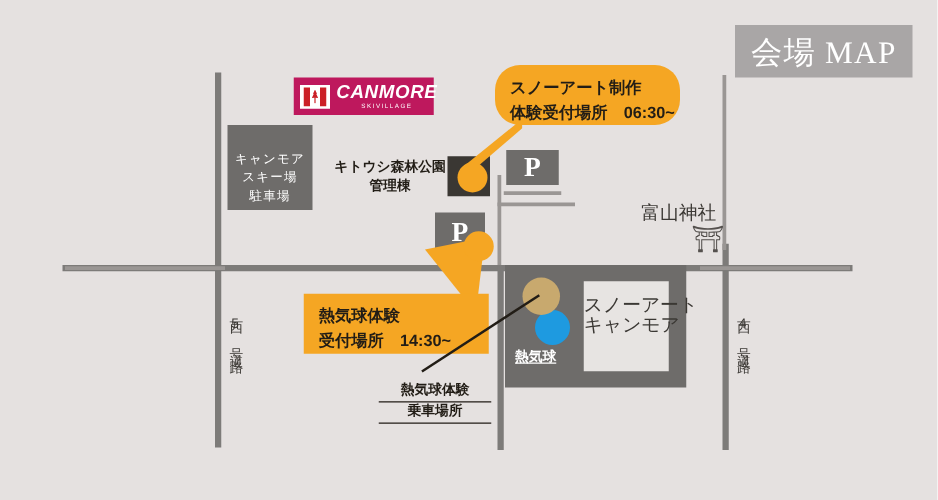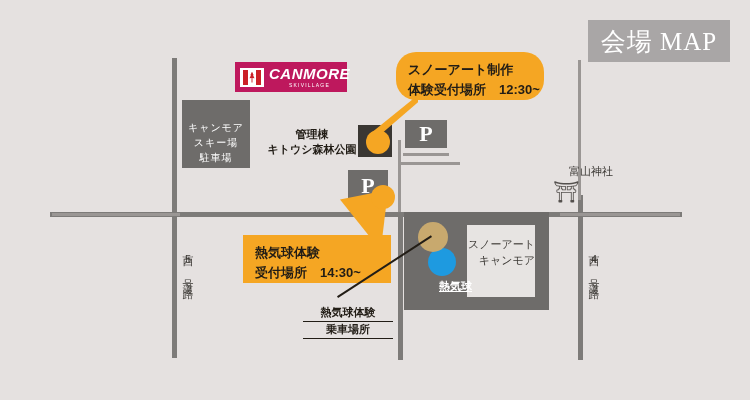--- a/index.html
+++ b/index.html
@@ -195,31 +195,31 @@
     line-height: 15px;
     text-align: center;
     white-space: nowrap;
     font-weight: bold;
   }
   .label-white {
     position: absolute;
     color: #ffffff;
     font-size: 11px;
     line-height: 15px;
-    text-align: right;
+    text-align: left;
     white-space: nowrap;
     font-weight: bold;
     text-decoration: underline;
   }
   .label-box-dark {
     position: absolute;
     color: #3b3834;
-    font-size: 11px;
+    font-size: 15px;
     line-height: 16px;
-    text-align: right;
+    text-align: left;
     white-space: nowrap;
   }
   .label-underline span {
     display: block;
     border-bottom: 1.5px solid #221d16;
     padding-bottom: 1px;
   }
 
   
   .road-name-v {
@@ -256,27 +256,27 @@
 
   <div class="plot" style="left:182px; top:100px; width:68px; height:68px;"></div>
   <div class="plot-label" style="left:182px; top:120px; width:68px;">
     <div>キャンモア</div>
     <div>スキー場</div>
     <div>駐車場</div>
   </div>
 
   <div class="plot-dark" style="left:358px; top:125px; width:34px; height:32px;"></div>
   <div class="label-dark" style="left:264px; top:127px; width:96px;">
+    <div>キトウシ森林公園</div>
     <div>管理棟</div>
-    <div>キトウシ森林公園</div>
   </div>
 
   <div class="plot" style="left:404px; top:212px; width:145px; height:98px;"></div>
   <div class="plot-light" style="left:467px; top:225px; width:68px; height:72px;"></div>
-  <div class="label-box-dark" style="left:467px; top:237px; width:68px;font-family:Liberation Mono, monospace;">
+  <div class="label-box-dark" style="left:467px; top:237px; width:68px;">
     <div>スノーアート</div>
     <div>キャンモア</div>
   </div>
 
   <div class="dot dot-blue" style="left:428px; top:248px; width:28px; height:28px;"></div>
   <div class="label-white" style="left:412px; top:279px; width:60px;">
     <div>熱気球</div>
   </div>
 
   <div class="p-box" style="left:405px; top:120px; width:42px; height:28px;">
@@ -294,21 +294,21 @@
       </div>
     <div class="logo-text">
       <div class="logo-main">CANMORE</div>
       <div class="logo-sub">SKIVILLAGE</div>
     </div>
   </div>
 
   <div class="callout-tail" style="left:368px; top:95px; width:50px; height:46px; clip-path: polygon(100% 0%, 100% 16%, 10% 100%, 0% 88%);"></div>
   <div class="callout" style="left:396px; top:52px; width:148px; height:48px;border-radius:20px;">
     <div>スノーアート制作</div>
-    <div>体験受付場所　12:30~</div>
+    <div>体験受付場所　06:30~</div>
   </div>
   <div class="dot dot-orange" style="left:366px; top:130px; width:24px; height:24px;"></div>
 
   <div class="callout-tail" style="left:340px; top:190px; width:48px; height:48px; clip-path: polygon(100% 0%, 88% 100%, 64% 100%, 0% 20%);"></div>
   <div class="callout" style="left:243px; top:235px; width:148px; height:48px;">
     <div>熱気球体験</div>
     <div>受付場所　14:30~</div>
   </div>
   <div class="dot dot-orange" style="left:371px; top:185px; width:24px; height:24px;"></div>
 

